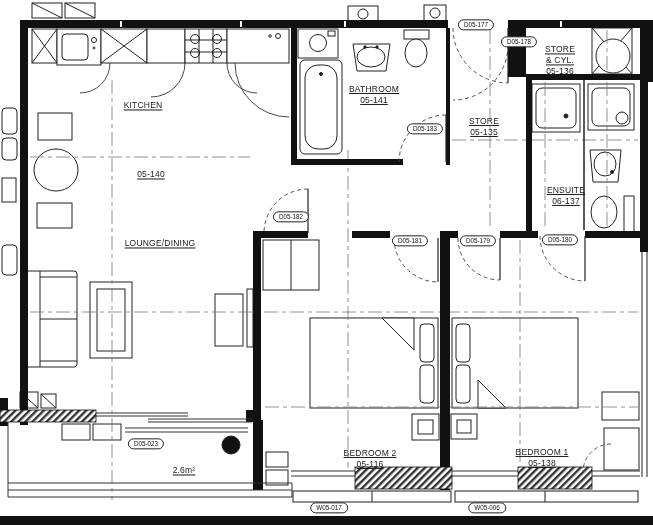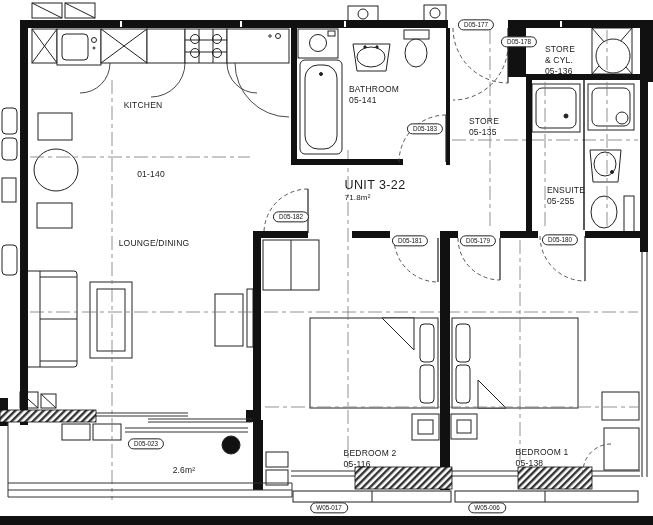--- a/index.html
+++ b/index.html
@@ -1,20 +1,20 @@
 <!DOCTYPE html>
 <html><head>
 <meta charset="utf-8">
 <style>
   html,body{margin:0;padding:0;background:#fff;}
   .plan{position:relative;width:653px;height:525px;background:#fff;overflow:hidden;
         font-family:"Liberation Sans",sans-serif;}
   .plan svg{position:absolute;left:0;top:0;}
   .lbl{position:absolute;transform:translate(-50%,-50%);font-size:8.5px;line-height:1.3;
-       color:#1a1a1a;white-space:nowrap;letter-spacing:.2px;z-index:5;}
+       color:#1a1a1a;text-align:center;white-space:nowrap;letter-spacing:.2px;z-index:5;text-decoration:underline;}
   .lbl span{display:block;}
   .unit-name{font-size:12.5px;letter-spacing:.4px;}
   .unit-area{font-size:8px;}
   .tag{position:absolute;transform:translate(-50%,-50%);font-size:6.3px;line-height:1;
        color:#111;background:#fff;border:1px solid #222;border-radius:7px;
        padding:1.5px 5px;white-space:nowrap;z-index:6;}
 </style>
 </head>
 <body>
 
@@ -263,47 +263,43 @@
     <line x1="508" y1="28" x2="508" y2="83"></line>
     <line x1="446" y1="162" x2="446" y2="115"></line>
     <line x1="308" y1="233" x2="308" y2="189"></line>
     <line x1="438" y1="238" x2="438" y2="282"></line>
     <line x1="500" y1="238" x2="500" y2="280"></line>
     <line x1="585" y1="236" x2="585" y2="281"></line>
   </g>
 </svg>
 
 <div class="lbl" style="left:143px;top:106px">KITCHEN</div>
-<div class="lbl" style="left:151px;top:175px">01-140</div>
-<div class="lbl" style="left:154px;top:244px">LOUNGE/DINING</div>
+<div class="lbl" style="left:151px;top:175px">05-140</div>
+<div class="lbl" style="left:160px;top:244px">LOUNGE/DINING</div>
 
 <div class="lbl" style="left:374px;top:95px">
   <span>BATHROOM</span>
   <span>05-141</span>
 </div>
 
 <div class="lbl" style="left:484px;top:127px">
   <span>STORE</span>
   <span>05-135</span>
 </div>
 
 <div class="lbl" style="left:560px;top:61px">
   <span>STORE</span>
   <span>&amp; CYL.</span>
   <span>05-136</span>
 </div>
 
-<div class="lbl" style="left:375px;top:190px">
-  <span class="unit-name">UNIT 3-22</span>
-  <span class="unit-area">71.8m²</span>
-</div>
 
 <div class="lbl" style="left:566px;top:196px">
   <span>ENSUITE</span>
-  <span>05-255</span>
+  <span>06-137</span>
 </div>
 
 <div class="lbl" style="left:370px;top:459px">
   <span>BEDROOM 2</span>
   <span>05-116</span>
 </div>
 
 <div class="lbl" style="left:542px;top:458px">
   <span>BEDROOM 1</span>
   <span>05-138</span>

